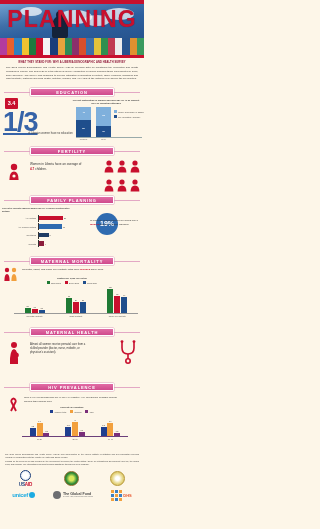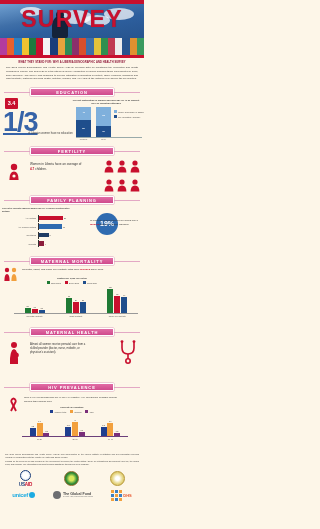--- a/index.html
+++ b/index.html
@@ -209,21 +209,21 @@
 
 <div id="page">
 
   <div class="topbar"></div>
   <div class="hero">
     <i class="cloud c3"></i>
     <i class="cloud c1"></i>
     <i class="cloud c2"></i>
     <i class="cloud c4"></i>
     <div class="silhouette"></div>
-    <div class="hero-title">SURVEY</div>
+    <div class="hero-title">PLANNING</div>
   </div>
   <div class="flagstrip" id="flagstrip">
       <i style="background: rgb(179, 59, 158);"></i>
       <i style="background: rgb(232, 97, 45);"></i>
       <i style="background: rgb(47, 127, 191);"></i>
       <i style="background: rgb(242, 194, 48);"></i>
       <i style="background: rgb(31, 122, 63);"></i>
       <i style="background: rgb(200, 16, 46);"></i>
       <i style="background: rgb(244, 244, 244);"></i>
       <i style="background: rgb(27, 61, 122);"></i>

